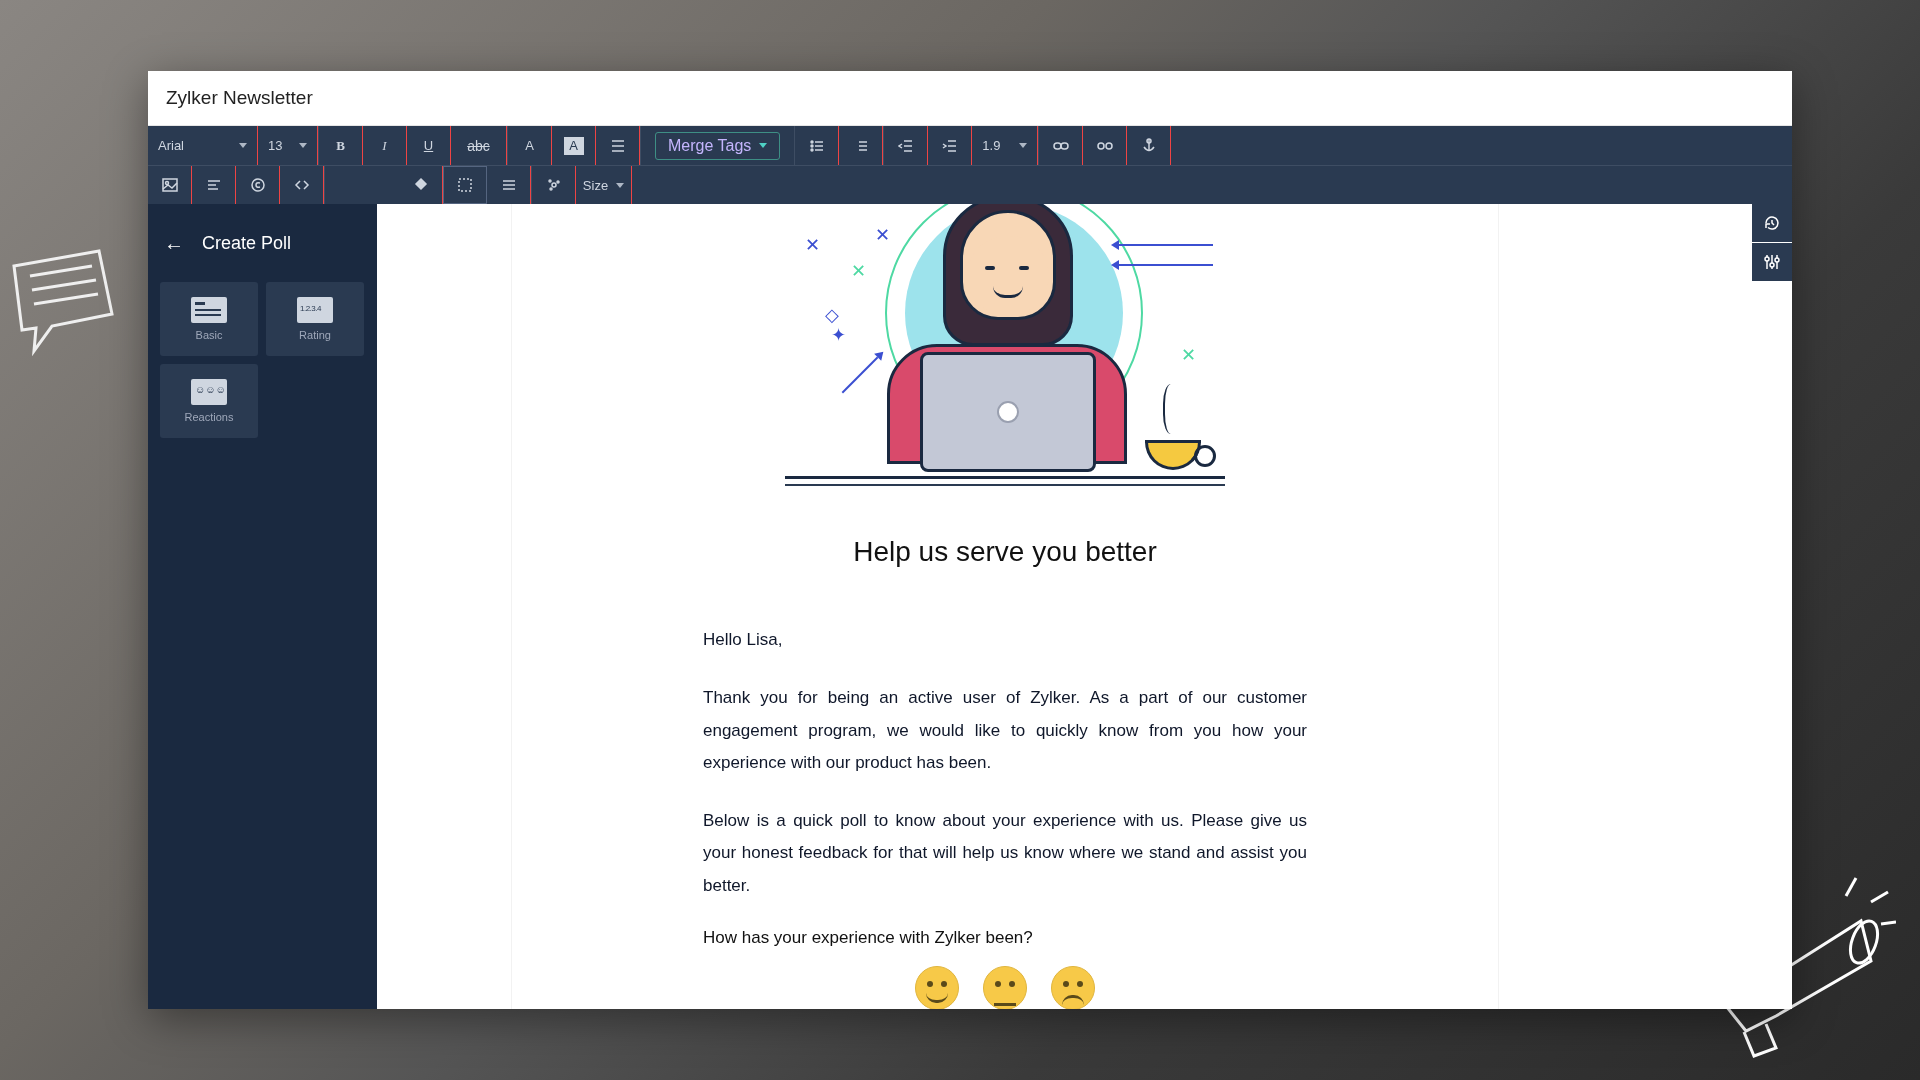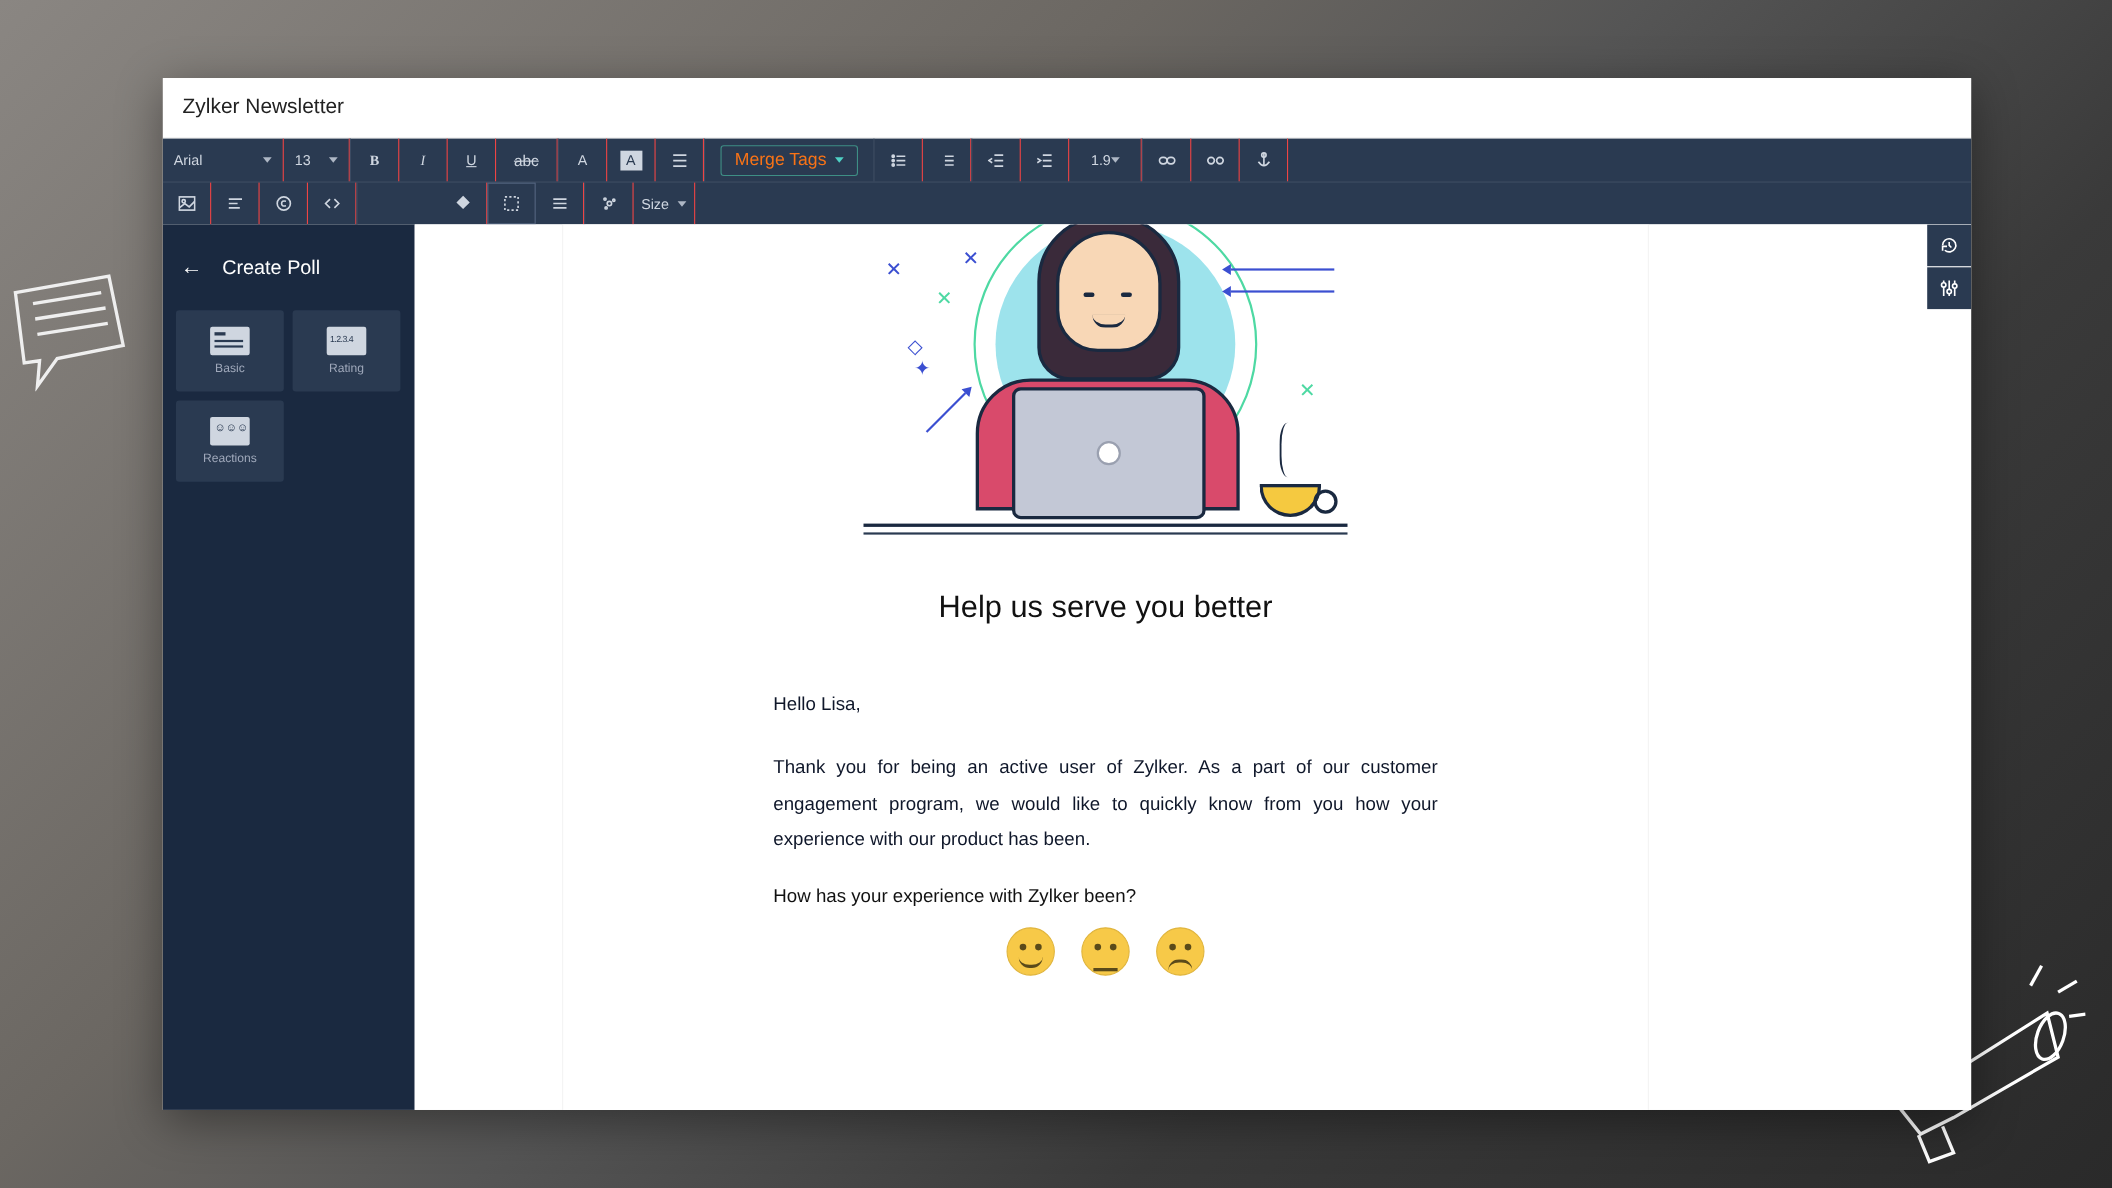--- a/index.html
+++ b/index.html
@@ -14,23 +14,23 @@
 .btn-more{background:#e0e4ea;color:#555;display:flex;align-items:center;gap:6px}
 .chev-down{width:0;height:0;border-left:5px solid transparent;border-right:5px solid transparent;border-top:5px solid #777}
 .toolbar{background:#2a3a51;display:flex;flex-direction:column}
 .tb-row{height:39px;display:flex;align-items:center}
 .tb-cell{display:flex;align-items:center;justify-content:center;height:100%;border-right:1px solid #ef4444;color:#cfd6e0;font-size:13px}
 .tb-sep{width:1px;height:100%;background:#3e4d63}
 .font-sel{width:110px;padding:0 10px;justify-content:space-between}
 .size-sel{width:60px;justify-content:space-between;padding:0 10px}
 .tb-ico{width:44px;cursor:pointer}
 .tb-ico svg,.tb-ico span{pointer-events:none}
-.merge-tags{border:1px solid #3e8f85;border-radius:3px;padding:4px 12px;color:#f97316;display:flex;align-items:center;gap:8px;margin:0 14px}
+.merge-tags{border:1px solid #3e8f85;border-radius:3px;padding:4px 12px;color:#c4b5fd;display:flex;align-items:center;gap:8px;margin:0 14px}
 .merge-tags .chev{border-top-color:#4fd1c5}
-.lh-sel{width:66px;padding:4px 10px}
+.lh-sel{width:66px;justify-content:space-between;padding:4px 10px}
 .side-and-body{flex:1;display:flex;min-height:0}
 .sidebar{width:229px;background:#1a2940;color:#fff;flex-shrink:0}
 .side-head{height:78px;display:flex;align-items:center;padding:0 16px;gap:18px}
 .back-arrow{font-size:20px;color:#fff;cursor:pointer}
 .side-title{font-size:18px;font-weight:400;}
 .poll-grid{display:flex;flex-wrap:wrap;gap:8px;padding:0 12px}
 .poll-tile{width:98px;height:74px;background:#2a3a51;border-radius:3px;display:flex;flex-direction:column;align-items:center;justify-content:center;gap:6px;cursor:pointer}
 .poll-tile .picon{width:36px;height:26px;background:#cfd6e0;border-radius:2px;position:relative}
 .poll-tile .plabel{font-size:11px;color:#9fa8ba}
 .canvas-area{flex:1;background:#fff;position:relative;overflow:hidden}
@@ -333,20 +333,21 @@
             <div class="spark greenx" style="left:406px;top:140px">✕</div>
             <div class="spark" style="left:50px;top:100px">◇</div>
             <div class="desk"></div>
           </div>
         </div>
         <div class="content">
           <h1 class="h1">Help us serve you better</h1>
           <div class="body-text">
             <p>Hello Lisa,</p>
             <p>Thank you for being an active user of Zylker. As a part of our customer engagement program, we would like to quickly know from you how your experience with our product has been.</p>
+            <p>Below is a quick poll to know about your experience with us. Please give us your honest feedback for that will help us know where we stand and assist you better.</p>
           </div>
           <div class="question">How has your experience with Zylker been?</div>
           <div class="reactions" id="reactions">
               <div class="react">
                 <div class="emoji happy">
                   <div class="e-eye l"></div>
                   <div class="e-eye r"></div>
                   <div class="e-mouth"></div>
                 </div>
               </div>

